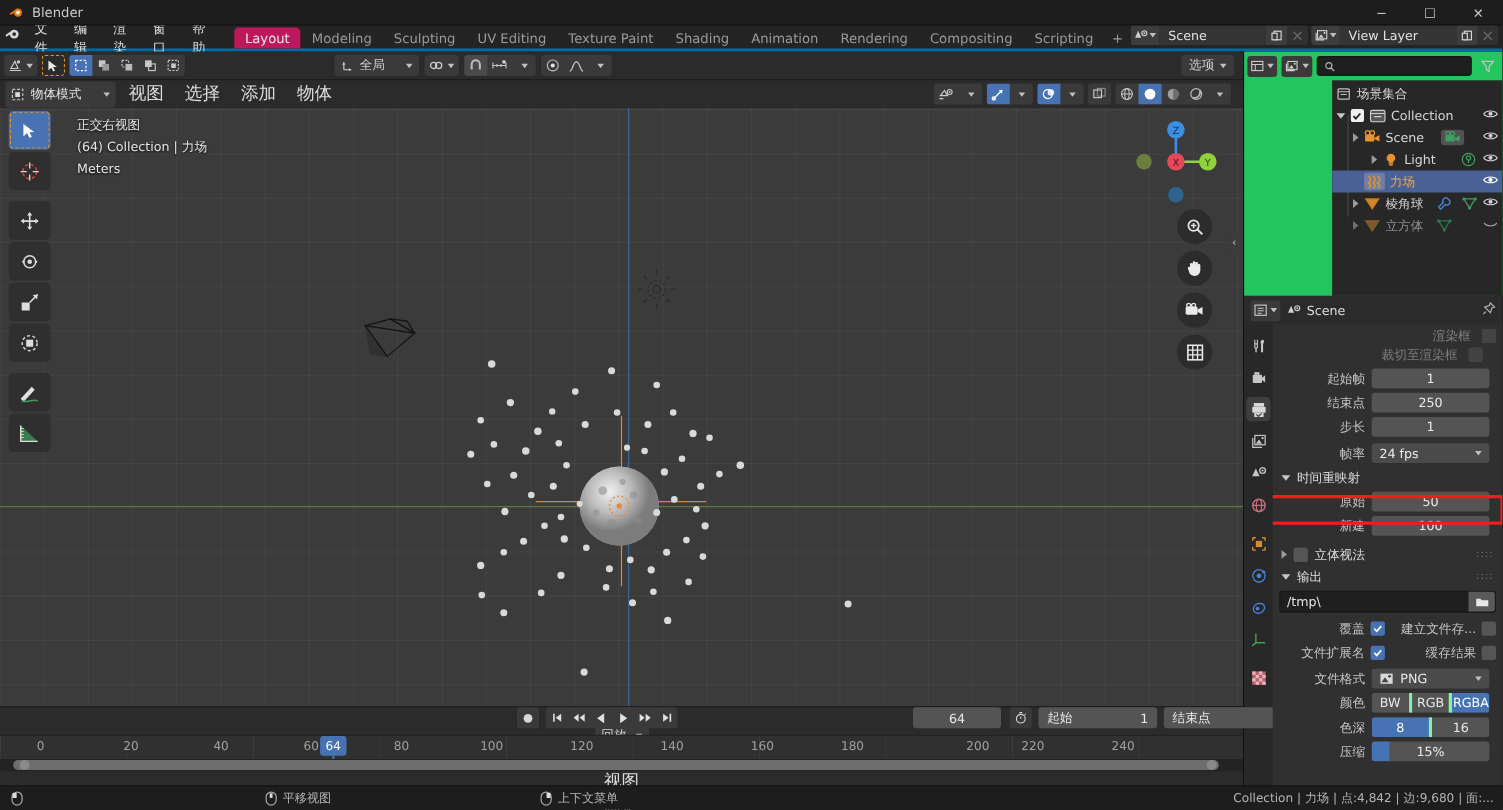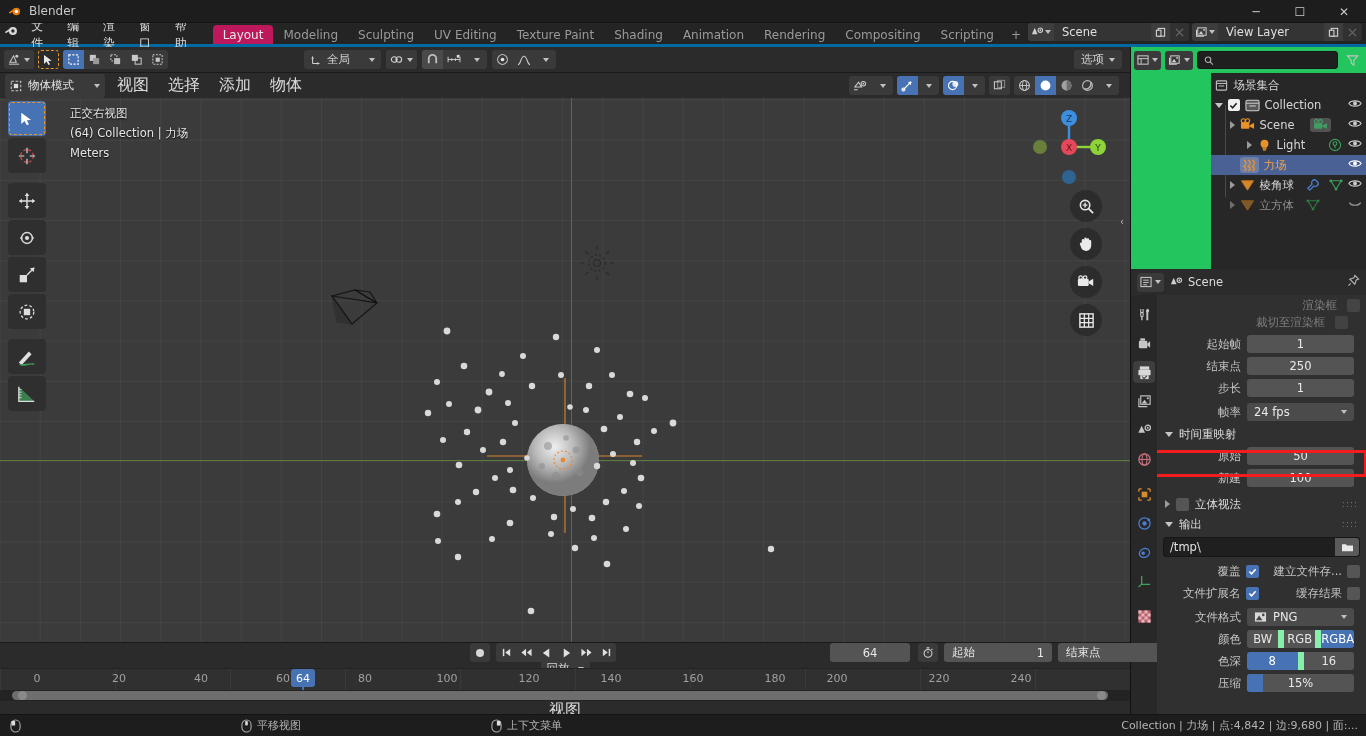--- a/index.html
+++ b/index.html
@@ -131,21 +131,21 @@
   .pcheck.on{ background:#4772b3; display:flex; align-items:center; justify-content:center;}
   .pcheck.gray{ background:#555;}
   .dots{ margin-left:auto; color:#777; letter-spacing:1px; font-size:9px;}
   .highlight-box{ position:absolute; border:3px solid #f41c1c; border-radius:2px; pointer-events:none;}
   .pathfield{ height:20px; margin:3px 6px 5px 6px; background:#1f1f1f; border:1px solid #171717; border-radius:3px; display:flex; align-items:center; padding:0 6px; font-size:11.5px; color:#e2e2e2; position:relative;}
   .folderbtn{ position:absolute; right:0; top:0; width:24px; height:18px; background:#5a5a5a; border-radius:0 3px 3px 0; display:flex; align-items:center; justify-content:center;}
   .tworow{ display:flex; margin:0 6px 3px 6px; gap:6px; align-items:center; height:19px;}
   .tworow .half{ flex:1; display:flex; align-items:center; gap:5px; justify-content:flex-end;}
   .tworow .half span{ font-size:11.5px; color:#c4c4c4;}
   .seg{ flex:1; height:18px; display:flex; border-radius:3px; overflow:hidden;}
-  .seg > div{ flex:1; background:#545454; display:flex; align-items:center; justify-content:center; font-size:11.5px; color:#e6e6e6; border-right:6px solid #86efac;}
+  .seg > div{ flex:1; background:#545454; display:flex; align-items:center; justify-content:center; font-size:11.5px; color:#e6e6e6; border-right:3px solid #86efac;}
   .seg > div:last-child{ border-right:0;}
   .seg > div.on{ background:#4772b3; color:#fff;}
   .slider{ flex:1; height:18px; background:#545454; border-radius:3px; position:relative; display:flex; align-items:center; justify-content:center; font-size:11.5px; color:#eaeaea; overflow:hidden;}
   .slider .fill{ position:absolute; left:0; top:0; bottom:0; background:#4772b3;}
   .slider span{ position:relative;}
 
   
   .status{ height:22px; background:#1d1d1d; display:flex; align-items:center; flex:none; font-size:11px; color:#b4b4b4; position:relative; border-top:1px solid #141414;}
   .status .si{ display:flex; align-items:center; gap:5px;}
   .stats{ position:absolute; right:8px; display:flex; align-items:center; gap:6px; color:#b4b4b4;}
@@ -761,21 +761,21 @@
           <div class="tk" style="left:37px">0</div>
           <div class="tk" style="left:119px">20</div>
           <div class="tk" style="left:201px">40</div>
           <div class="tk" style="left:283px">60</div>
           <div class="tk" style="left:365px">80</div>
           <div class="tk" style="left:447px">100</div>
           <div class="tk" style="left:529px">120</div>
           <div class="tk" style="left:611px">140</div>
           <div class="tk" style="left:693px">160</div>
           <div class="tk" style="left:775px">180</div>
-          <div class="tk" style="left:837px">200</div>
+          <div class="tk" style="left:889px">200</div>
           <div class="tk" style="left:939px">220</div>
           <div class="tk" style="left:1021px">240</div>
           <div class="phead" style="left:303px">64</div>
           <div class="phead-line" style="left:303px"></div>
         </div>
         <div class="tl-scroll">
           <div class="tl-scrollbar"></div>
           <div class="scrolldot" style="left:18px"></div>
           <div class="scrolldot" style="right:24px"></div>
         </div>

